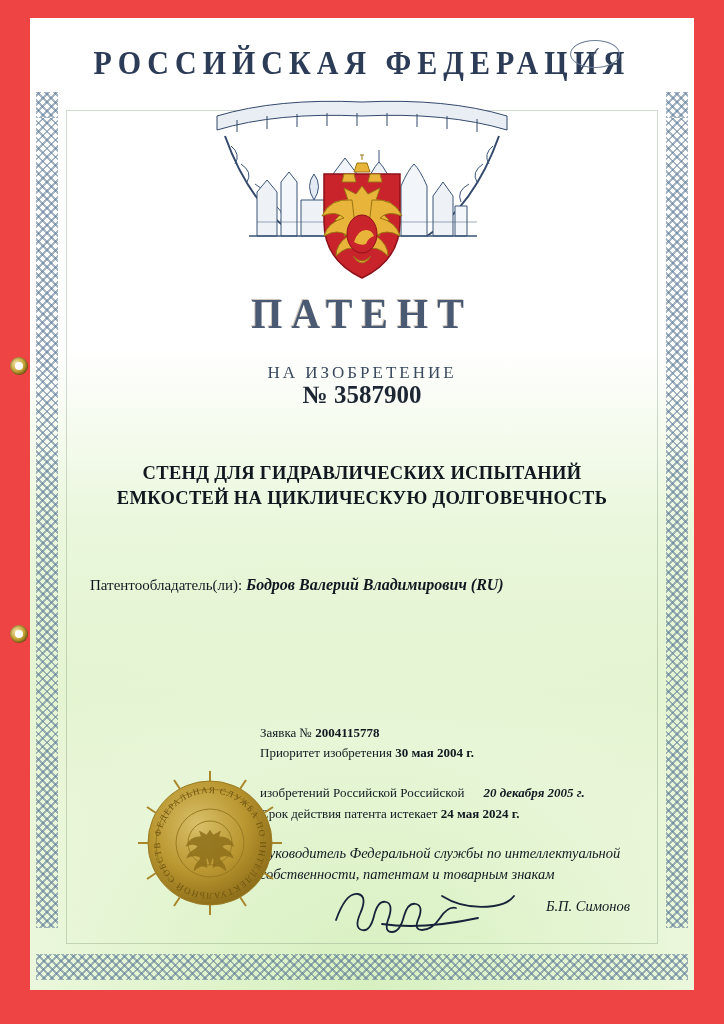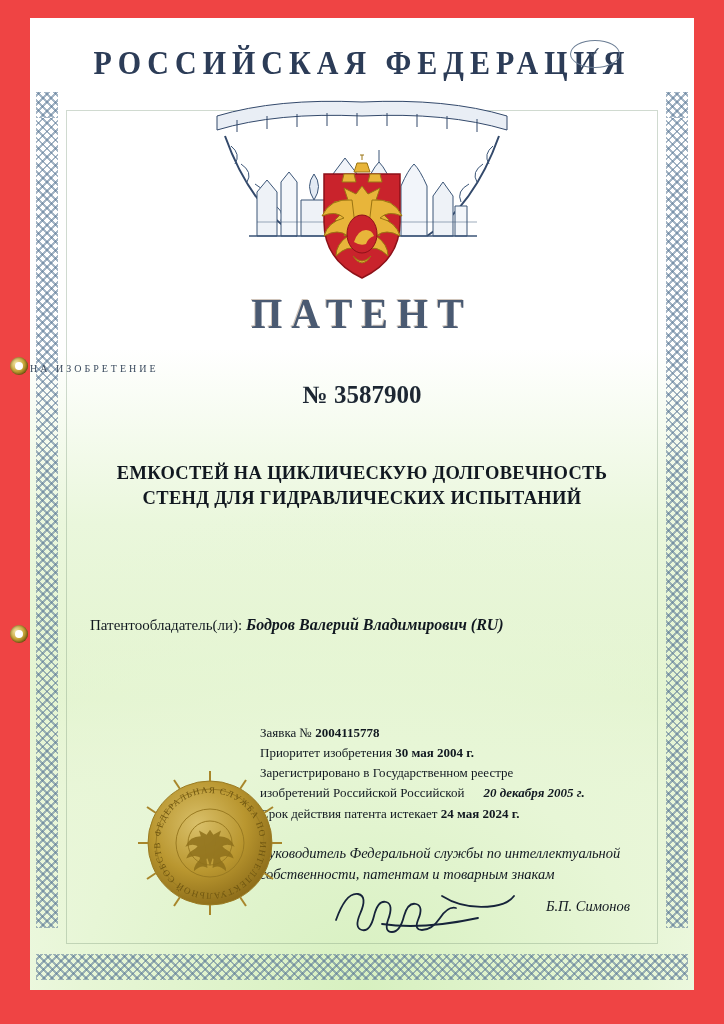--- a/index.html
+++ b/index.html
@@ -126,21 +126,22 @@
     font-weight: 700;
     letter-spacing: 9px;
     color: #4a5a72;
     text-shadow: 1px 1px 0 #ffffff, -1px -1px 0 rgba(120,90,60,.35);
     transform: scaleY(1.05);
   }
   .patent-sub {
     position: absolute;
     top: 345px;
     left: 0; right: 0;
-    font-size: 10px;
+    text-align: center;
+    font-size: 17px;
     letter-spacing: 3px;
     color: #3a4a5e;
   }
   .patent-number {
     position: absolute;
     top: 363px;
     left: 0; right: 0;
     text-align: center;
     font-size: 25px;
     font-weight: 700;
@@ -161,21 +162,20 @@
   }
 
   
   .holder {
     position: absolute;
     top: 555px;
     left: 60px; right: 36px;
     font-size: 15px;
     color: #111820;
     line-height: 1.45;
-    margin-top: 40px;
   }
   .holder .lbl { font-style: normal; }
   .holder .val { font-weight: 700; font-style: italic; font-size: 16px; }
 
   .authors {
     position: absolute;
     top: 600px;
     left: 60px; right: 40px;
     font-size: 15px;
     color: #111820;
@@ -300,41 +300,41 @@
           <path d="M-9 30 q9 10 18 0 q-9 14 -18 0 z" fill="#e8b53a" stroke="#9a7412"></path>
         </g>
       </svg>
     </div>
 
     <div class="patent-word">ПАТЕНТ</div>
     <div class="patent-sub">НА ИЗОБРЕТЕНИЕ</div>
     <div class="patent-number">№ 3587900</div>
 
     <div class="invention-title">
+      <div>СТЕНД ДЛЯ ГИДРАВЛИЧЕСКИХ ИСПЫТАНИЙ</div>
       <div>ЕМКОСТЕЙ НА ЦИКЛИЧЕСКУЮ ДОЛГОВЕЧНОСТЬ</div>
-      <div>СТЕНД ДЛЯ ГИДРАВЛИЧЕСКИХ ИСПЫТАНИЙ</div>
     </div>
 
     <div class="holder">
       <span class="lbl">Патентообладатель(ли):</span>
       <span class="val">Бодров Валерий Владимирович (RU)</span>
     </div>
 
 
     <div class="dates">
       <div class="row">
         <span>Заявка №</span>
         <b>2004115778</b>
       </div>
       <div class="row">
         <span>Приоритет изобретения</span>
         <b>30 мая 2004 г.</b>
       </div>
       <div class="row">
-        <span>Зарегистрировано в Государственном реестре</span><br>
+        <br>
         <span>изобретений Российской Российской</span>
         <span class="ital">20 декабря 2005 г.</span>
       </div>
       <div class="row">
         <span>Срок действия патента истекает</span>
         <b>24 мая 2024 г.</b>
       </div>
     </div>
 
     <div class="signblock">

